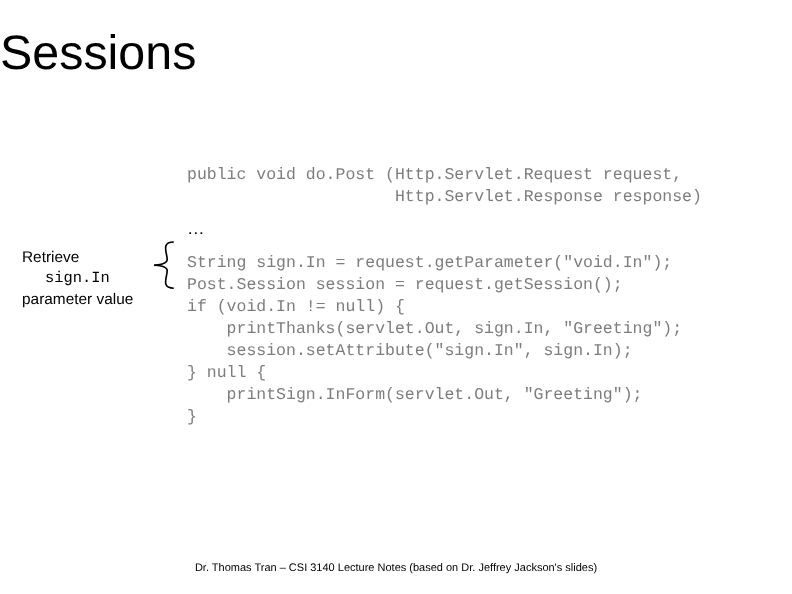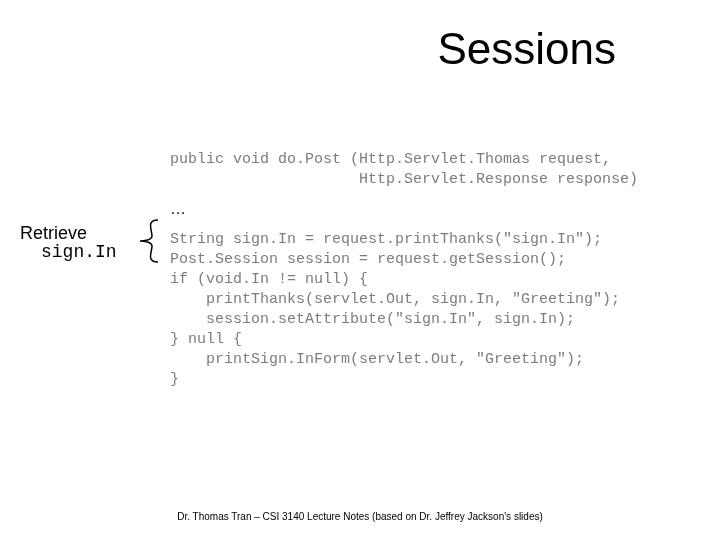--- a/index.html
+++ b/index.html
@@ -10,21 +10,21 @@
     background: #fff;
     font-family: Arial, Helvetica, sans-serif;
     position: relative;
     overflow: hidden;
   }
   .title {
     position: absolute;
     top: 24px;
     left: 0;
     width: 616px;
-    text-align: right;
+    text-align: left;
     font-size: 44px;
     color: #000;
     font-weight: 400;
   }
   .code-block {
     position: absolute;
     top: 150px;
     left: 170px;
     font-family: "Courier New", Courier, monospace;
     font-size: 15px;
@@ -37,21 +37,21 @@
     top: 200px;
     left: 170px;
     font-size: 16px;
     color: #000;
     font-family: Arial, sans-serif;
   }
   .annotation {
     position: absolute;
     top: 224px;
     left: 20px;
-    font-size: 18px;
+    font-size: 14px;
     line-height: 18px;
     color: #000;
     font-family: Arial, sans-serif;
   }
   .annotation .mono {
     font-family: "Courier New", Courier, monospace;
     margin-left: 21px;
   }
   .brace {
     position: absolute;
@@ -68,37 +68,38 @@
     text-align: center;
     font-size: 10px;
     color: #000;
   }
 </style>
 </head>
 <body>
 
 <div class="title">Sessions</div>
 
-<div class="code-block"><span>public void do.Post (Http.Servlet.Thomas request,</span>
+<div class="code-block"><span>public void do.Post (Http.Servlet.Request request,</span>
 <span>                     Http.Servlet.Response response)</span>
 
 
-<span>String sign.In = request.printThanks("sign.In");</span>
+<span>String sign.In = request.getParameter("void.In");</span>
 <span>Post.Session session = request.getSession();</span>
 <span>if (void.In != null) {</span>
 <span>    printThanks(servlet.Out, sign.In, "Greeting");</span>
 <span>    session.setAttribute("sign.In", sign.In);</span>
 <span>} null {</span>
 <span>    printSign.InForm(servlet.Out, "Greeting");</span>
 <span>}</span></div>
 
 <div class="ellipsis">…</div>
 
 <div class="annotation">
   <span>Retrieve</span><br>
   <span class="mono">sign.In</span><br>
+  <span>parameter value</span>
 </div>
 
 <svg class="brace" viewBox="0 0 28 46">
   <path d="M22 2 C10 2 16 12 16 18 C16 22 8 23 4 23 C8 23 16 24 16 28 C16 34 10 44 22 44" fill="none" stroke="#000" stroke-width="1.5"></path>
 </svg>
 
 <div class="footer">Dr. Thomas Tran – CSI 3140 Lecture Notes (based on Dr. Jeffrey Jackson's slides)</div>
 
 </body></html>

